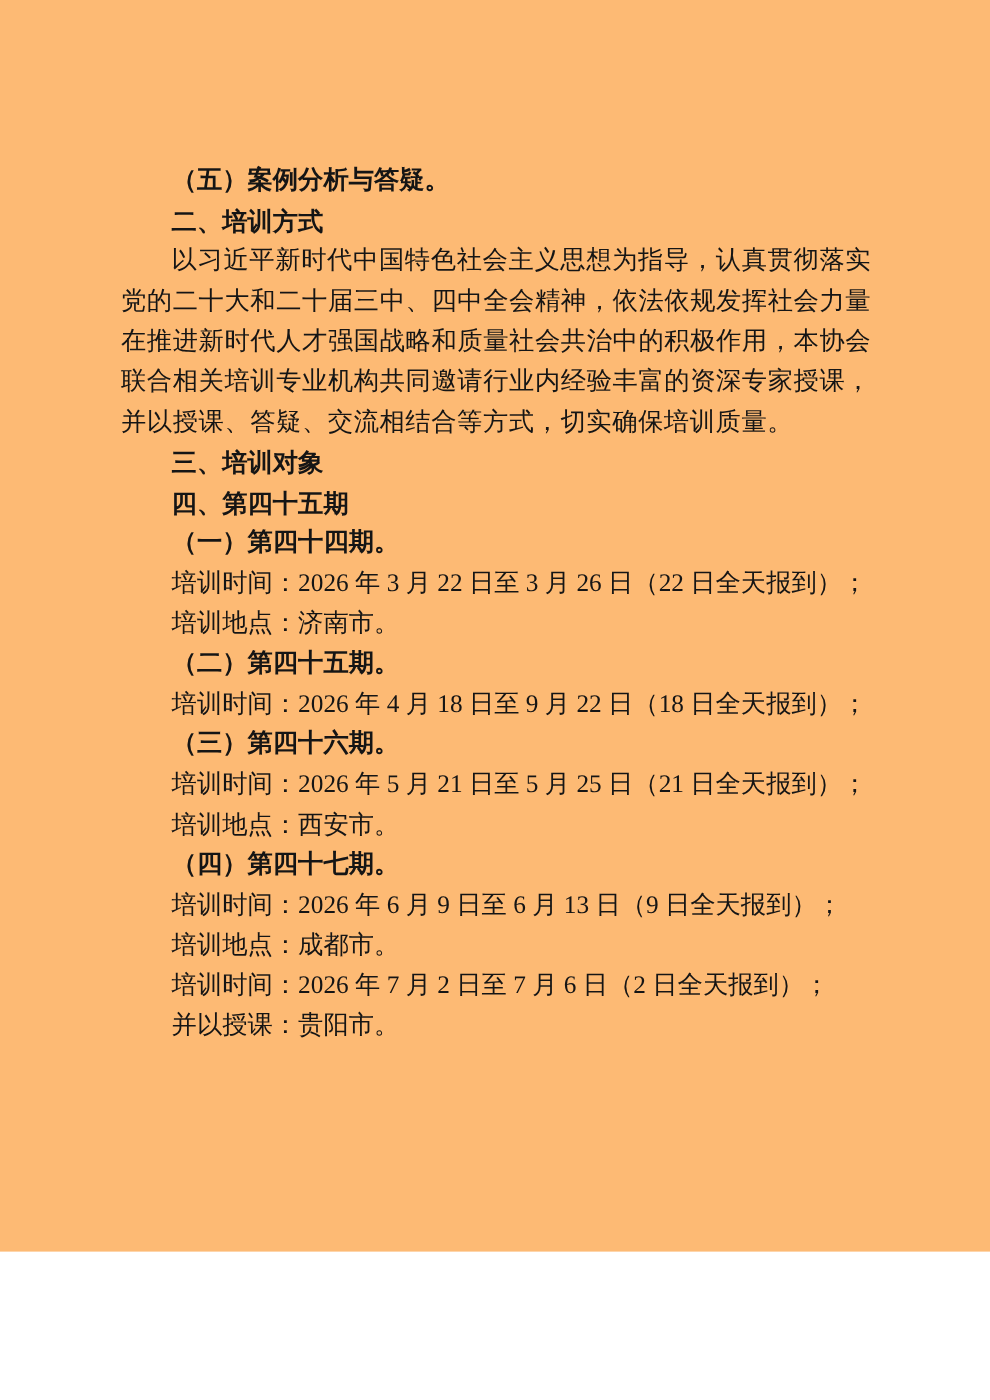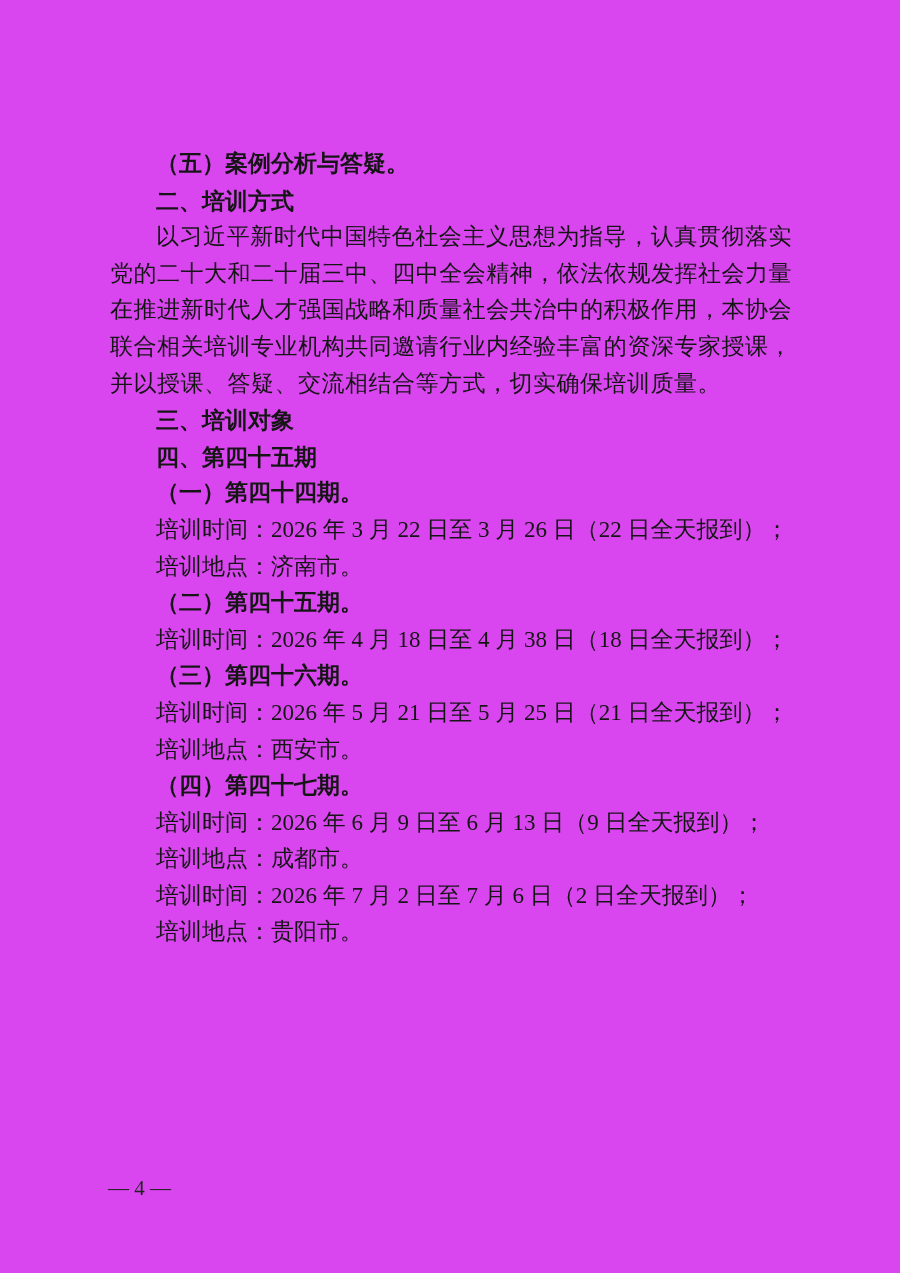--- a/index.html
+++ b/index.html
@@ -3,23 +3,23 @@
 <meta charset="utf-8">
 <style>
   html, body {
     margin: 0;
     padding: 0;
     background: #ffffff;
   }
   .page {
     position: relative;
     width: 900px;
-    height: 1273px;
+    height: 1138px;
     box-sizing: border-box;
-    background: #d946ef;
+    background: #fdba74;
     color: #151515;
     font-family: "Liberation Serif", serif;
     font-size: 23px;
     padding: 146px 108px 0 110px;
     overflow: hidden;
   }
   .page p {
     margin: 0;
     line-height: 36.6px;
   }
@@ -69,28 +69,28 @@
   <p class="heading">三、培训对象</p>
 
 
   <p class="heading">四、第四十五期</p>
 
   <p class="session-title">（一）第四十四期。</p>
   <p class="detail">培训时间：2026 年 3 月 22 日至 3 月 26 日（22 日全天报到）；</p>
   <p class="detail">培训地点：济南市。</p>
 
   <p class="session-title">（二）第四十五期。</p>
-  <p class="detail">培训时间：2026 年 4 月 18 日至 4 月 38 日（18 日全天报到）；</p>
+  <p class="detail">培训时间：2026 年 4 月 18 日至 9 月 22 日（18 日全天报到）；</p>
 
   <p class="session-title">（三）第四十六期。</p>
   <p class="detail">培训时间：2026 年 5 月 21 日至 5 月 25 日（21 日全天报到）；</p>
   <p class="detail">培训地点：西安市。</p>
 
   <p class="session-title">（四）第四十七期。</p>
   <p class="detail">培训时间：2026 年 6 月 9 日至 6 月 13 日（9 日全天报到）；</p>
   <p class="detail">培训地点：成都市。</p>
 
   <p class="detail">培训时间：2026 年 7 月 2 日至 7 月 6 日（2 日全天报到）；</p>
-  <p class="detail">培训地点：贵阳市。</p>
+  <p class="detail">并以授课：贵阳市。</p>
 
   <div class="footer">— 4 —</div>
 
 </div>
 
 </body></html>

